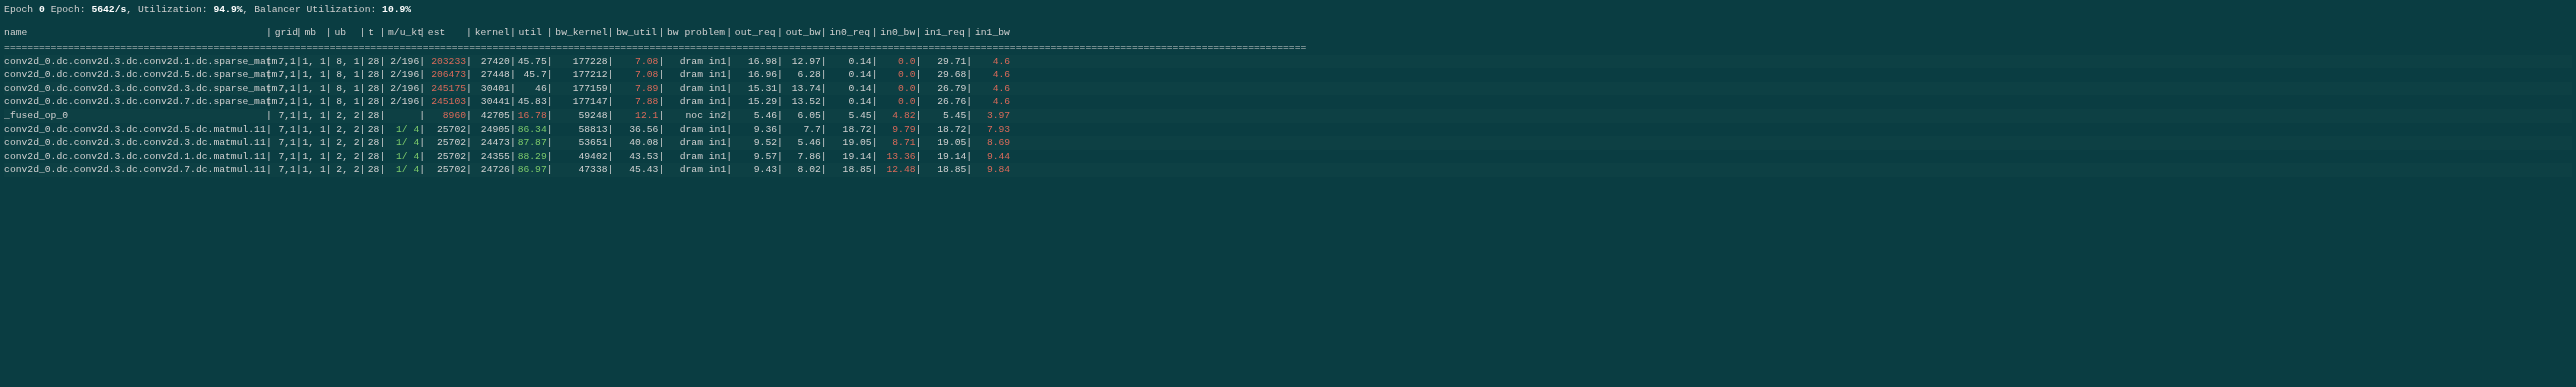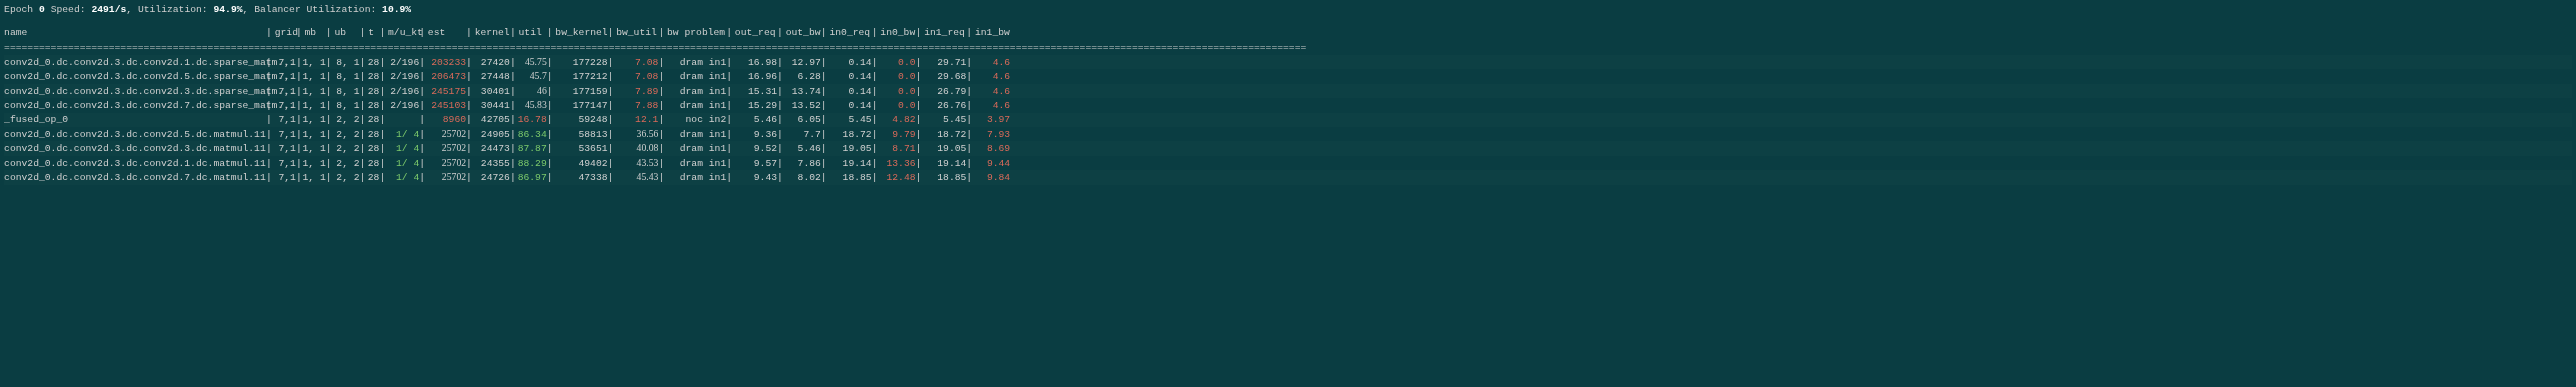--- a/index.html
+++ b/index.html
@@ -15,31 +15,31 @@
   .status-line { color: #d0d0d0; margin-bottom: 9.7px; }
   .bold { font-weight: bold; color: #ffffff; }
   .header-row { color: #d0d0d0; margin-bottom: 1.4px; }
   .sep-row { color: #d0d0d0; letter-spacing: 0; overflow: hidden; }
   .data-row { color: #d0d0d0; }
   .cell { display: inline-block; text-align: right; }
   .name-cell { display: inline-block; width: 262px; text-align: left; }
   .pipe { color: #d0d0d0; display:inline-block; }
   .green { color: #7cc96b; }
   .red { color: #d96a5a; }
-  .orig { color: #d0d0d0; font-family: Liberation Serif, serif; }
+  .orig { color: #d0d0d0; }
   .row-stripe:nth-child(odd) { background: rgba(255,255,255,0.015); }
 </style>
 </head>
 <body>
 
 <div class="status-line">
   <span>Epoch</span>
   <span class="bold">0</span>
-  <span>Speed:</span>
-  <span class="bold">2491/s</span><span>, Utilization:</span>
+  <span>Epoch:</span>
+  <span class="bold">5642/s</span><span>, Utilization:</span>
   <span class="bold">94.9%</span><span>, Balancer Utilization:</span>
   <span class="bold">10.9%</span>
 </div>
 
 <div id="header" class="header-row"><span class="name-cell" style="width: 262px;">name</span><span class="pipe"> | </span><span class="cell" style="width: 24px; text-align: left; padding-left: 2.8px;">grid</span><span class="pipe"> | </span><span class="cell" style="width: 24px; text-align: left; padding-left: 2.8px;">mb</span><span class="pipe"> | </span><span class="cell" style="width: 28px; text-align: left; padding-left: 2.8px;">ub</span><span class="pipe"> | </span><span class="cell" style="width: 14px; text-align: left; padding-left: 2.8px;">t</span><span class="pipe"> | </span><span class="cell" style="width: 34px; text-align: left; padding-left: 2.8px;">m/u_kt</span><span class="pipe"> | </span><span class="cell" style="width: 41px; text-align: left; padding-left: 2.8px;">est</span><span class="pipe"> | </span><span class="cell" style="width: 38px; text-align: left; padding-left: 2.8px;">kernel</span><span class="pipe"> | </span><span class="cell" style="width: 31px; text-align: left; padding-left: 2.8px;">util</span><span class="pipe"> | </span><span class="cell" style="width: 55px; text-align: left; padding-left: 2.8px;">bw_kernel</span><span class="pipe"> | </span><span class="cell" style="width: 45px; text-align: left; padding-left: 2.8px;">bw_util</span><span class="pipe"> | </span><span class="cell" style="width: 62px; text-align: left; padding-left: 2.8px;">bw problem</span><span class="pipe"> | </span><span class="cell" style="width: 45px; text-align: left; padding-left: 2.8px;">out_req</span><span class="pipe"> | </span><span class="cell" style="width: 38px; text-align: left; padding-left: 2.8px;">out_bw</span><span class="pipe"> | </span><span class="cell" style="width: 45px; text-align: left; padding-left: 2.8px;">in0_req</span><span class="pipe"> | </span><span class="cell" style="width: 38px; text-align: left; padding-left: 2.8px;">in0_bw</span><span class="pipe"> | </span><span class="cell" style="width: 45px; text-align: left; padding-left: 2.8px;">in1_req</span><span class="pipe"> | </span><span class="cell" style="width: 38px; text-align: left; padding-left: 2.8px;">in1_bw</span></div>
 <div class="sep-row">================================================================================================================================================================================================================================</div>
 <div id="rows">
     <div class="data-row row-stripe"><span class="name-cell" style="width: 262px;">conv2d_0.dc.conv2d.3.dc.conv2d.1.dc.sparse_matm...</span><span class="pipe"> | </span><span class="cell" style="width: 24px;">7,1</span><span class="pipe"> | </span><span class="cell" style="width: 24px;">1, 1</span><span class="pipe"> | </span><span class="cell" style="width: 28px;">8, 1</span><span class="pipe"> | </span><span class="cell" style="width: 14px;">28</span><span class="pipe"> | </span><span class="cell" style="width: 34px;">2/196</span><span class="pipe"> | </span><span class="cell red" style="width: 41px;">203233</span><span class="pipe"> | </span><span class="cell" style="width: 38px;">27420</span><span class="pipe"> | </span><span class="cell orig" style="width: 31px;">45.75</span><span class="pipe"> | </span><span class="cell" style="width: 55px;">177228</span><span class="pipe"> | </span><span class="cell red" style="width: 45px;">7.08</span><span class="pipe"> | </span><span class="cell" style="width: 62px;">dram in1</span><span class="pipe"> | </span><span class="cell" style="width: 45px;">16.98</span><span class="pipe"> | </span><span class="cell" style="width: 38px;">12.97</span><span class="pipe"> | </span><span class="cell" style="width: 45px;">0.14</span><span class="pipe"> | </span><span class="cell red" style="width: 38px;">0.0</span><span class="pipe"> | </span><span class="cell" style="width: 45px;">29.71</span><span class="pipe"> | </span><span class="cell red" style="width: 38px;">4.6</span></div>
     <div class="data-row row-stripe"><span class="name-cell" style="width: 262px;">conv2d_0.dc.conv2d.3.dc.conv2d.5.dc.sparse_matm...</span><span class="pipe"> | </span><span class="cell" style="width: 24px;">7,1</span><span class="pipe"> | </span><span class="cell" style="width: 24px;">1, 1</span><span class="pipe"> | </span><span class="cell" style="width: 28px;">8, 1</span><span class="pipe"> | </span><span class="cell" style="width: 14px;">28</span><span class="pipe"> | </span><span class="cell" style="width: 34px;">2/196</span><span class="pipe"> | </span><span class="cell red" style="width: 41px;">206473</span><span class="pipe"> | </span><span class="cell" style="width: 38px;">27448</span><span class="pipe"> | </span><span class="cell orig" style="width: 31px;">45.7</span><span class="pipe"> | </span><span class="cell" style="width: 55px;">177212</span><span class="pipe"> | </span><span class="cell red" style="width: 45px;">7.08</span><span class="pipe"> | </span><span class="cell" style="width: 62px;">dram in1</span><span class="pipe"> | </span><span class="cell" style="width: 45px;">16.96</span><span class="pipe"> | </span><span class="cell" style="width: 38px;">6.28</span><span class="pipe"> | </span><span class="cell" style="width: 45px;">0.14</span><span class="pipe"> | </span><span class="cell red" style="width: 38px;">0.0</span><span class="pipe"> | </span><span class="cell" style="width: 45px;">29.68</span><span class="pipe"> | </span><span class="cell red" style="width: 38px;">4.6</span></div>
     <div class="data-row row-stripe"><span class="name-cell" style="width: 262px;">conv2d_0.dc.conv2d.3.dc.conv2d.3.dc.sparse_matm...</span><span class="pipe"> | </span><span class="cell" style="width: 24px;">7,1</span><span class="pipe"> | </span><span class="cell" style="width: 24px;">1, 1</span><span class="pipe"> | </span><span class="cell" style="width: 28px;">8, 1</span><span class="pipe"> | </span><span class="cell" style="width: 14px;">28</span><span class="pipe"> | </span><span class="cell" style="width: 34px;">2/196</span><span class="pipe"> | </span><span class="cell red" style="width: 41px;">245175</span><span class="pipe"> | </span><span class="cell" style="width: 38px;">30401</span><span class="pipe"> | </span><span class="cell orig" style="width: 31px;">46</span><span class="pipe"> | </span><span class="cell" style="width: 55px;">177159</span><span class="pipe"> | </span><span class="cell red" style="width: 45px;">7.89</span><span class="pipe"> | </span><span class="cell" style="width: 62px;">dram in1</span><span class="pipe"> | </span><span class="cell" style="width: 45px;">15.31</span><span class="pipe"> | </span><span class="cell" style="width: 38px;">13.74</span><span class="pipe"> | </span><span class="cell" style="width: 45px;">0.14</span><span class="pipe"> | </span><span class="cell red" style="width: 38px;">0.0</span><span class="pipe"> | </span><span class="cell" style="width: 45px;">26.79</span><span class="pipe"> | </span><span class="cell red" style="width: 38px;">4.6</span></div>

